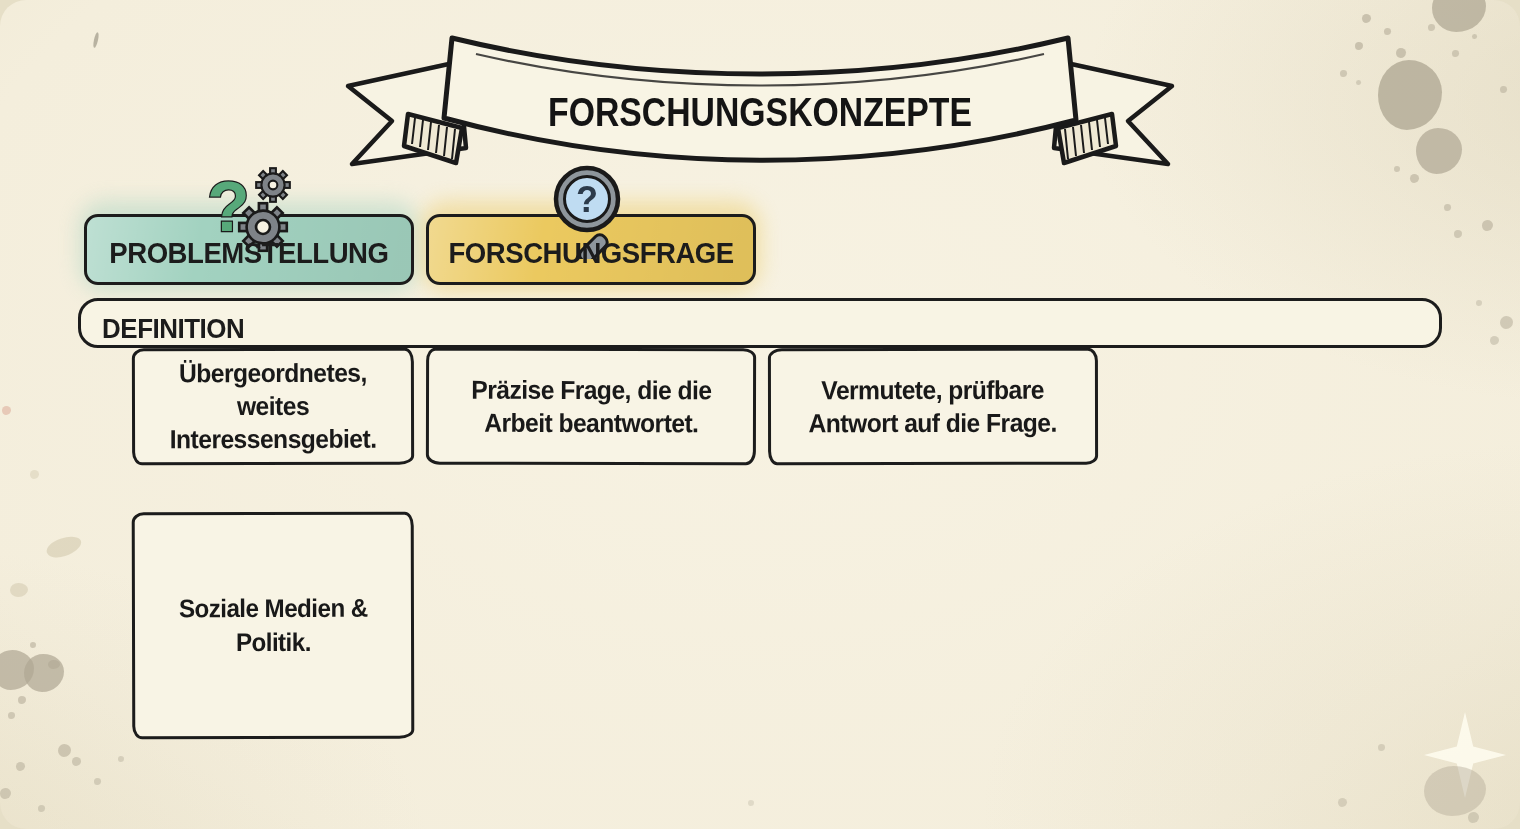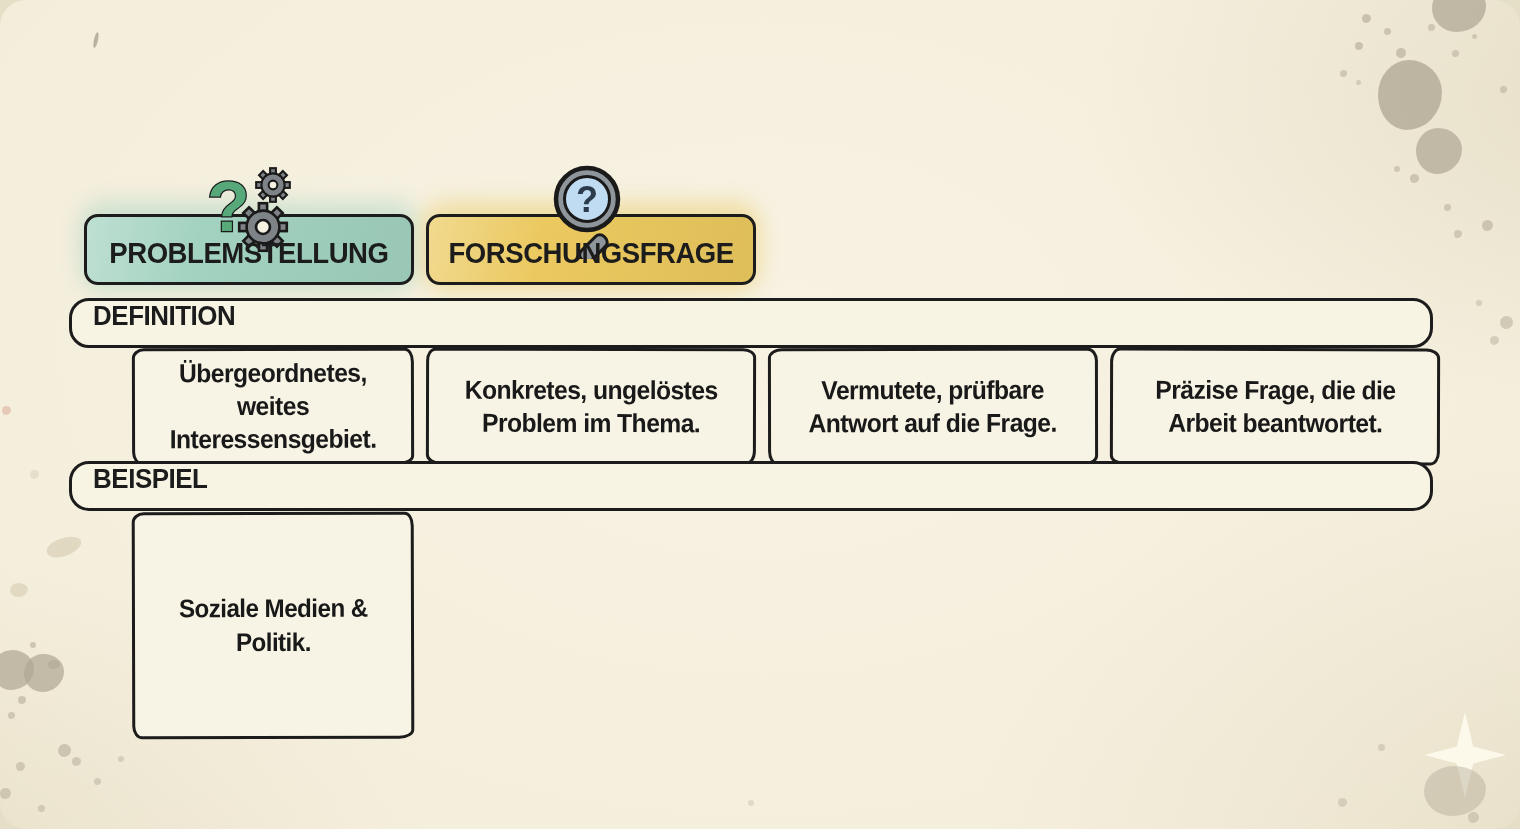--- a/index.html
+++ b/index.html
@@ -34,23 +34,23 @@
     content:"";position:absolute;inset:-16px -8px -10px -8px;border-radius:26px;
     background:var(--c);opacity:.45;filter:blur(10px);z-index:-1;
   }
   .col-label{
     font-weight:bold;font-size:29px;letter-spacing:-.5px;color:#1c1c1c;
     transform:scaleX(.95);padding-top:8px;white-space:nowrap;
   }
   .hicon{position:absolute;left:50%;top:-54px;transform:translateX(-50%);width:120px;height:96px;pointer-events:none;}
   
   .band{
-    position:absolute;left:69px;width:1364px;height:50px;box-sizing:border-box;
+    position:absolute;left:78px;width:1364px;height:50px;box-sizing:border-box;
     border:3.5px solid #1c1c1c;border-radius:20px;background:#f8f4e4;
-    display:flex;align-items:flex-start;z-index:2;
+    display:flex;align-items:flex-end;z-index:2;
   }
   .band-label{font-weight:bold;font-size:27px;letter-spacing:-.5px;color:#1c1c1c;padding-left:22px;transform-origin:left center;transform:scaleX(.96);}
   .band.definition{top:298px;}
   .band.beispiel{top:461px;}
   
   .cellrow{
     position:absolute;left:84px;width:1356px;
     display:grid;grid-template-columns:1fr 1fr 1fr 1fr;gap:12px;z-index:2;
   }
   .cellrow.def{top:348px;height:98px;}
@@ -75,20 +75,42 @@
     position:absolute;left:1424px;top:712px;width:82px;height:86px;z-index:1;
     background:#fffdf0;opacity:.85;
     clip-path:polygon(50% 0%, 60% 40%, 100% 50%, 60% 60%, 50% 100%, 40% 60%, 0% 50%, 40% 40%);
   }
 </style>
 </head>
 <body>
 
 <div class="page">
 
+  <div class="banner">
+    <svg width="860" height="168" viewBox="0 0 860 168">
+      <g stroke="#1a1a1a" stroke-width="4.5" stroke-linejoin="round" fill="#f7f3e3">
+
+        <path d="M128,48 L18,72 L62,107 L22,150 L136,134 Z"></path>
+
+        <path d="M732,48 L842,72 L798,107 L838,150 L724,134 Z"></path>
+
+        <path d="M78,100 L132,114 L126,149 L74,132 Z" fill="#efe9d4"></path>
+
+        <path d="M782,100 L728,114 L734,149 L786,132 Z" fill="#efe9d4"></path>
+      </g>
+      <g stroke="#1a1a1a" stroke-width="2">
+        <path d="M85,104 L82,130 M93,106 L90,133 M101,108 L98,136 M109,111 L106,139 M117,113 L114,142 M125,115 L122,145"></path>
+        <path d="M775,104 L778,130 M767,106 L770,133 M759,108 L762,136 M751,111 L754,139 M743,113 L746,142 M735,115 L738,145"></path>
+      </g>
+
+      <path d="M122,24 C320,72 540,72 738,24 L746,106 C540,160 320,160 114,104 Z" fill="#f8f4e4" stroke="#1a1a1a" stroke-width="5" stroke-linejoin="round"></path>
+      <path d="M146,40 C330,82 530,82 714,40" fill="none" stroke="#1a1a1a" stroke-width="2.2" opacity=".8"></path>
+      <text x="430" y="112" text-anchor="middle" font-family="Liberation Sans, DejaVu Sans, sans-serif" font-size="41" font-weight="bold" fill="#141414" textLength="424" lengthAdjust="spacingAndGlyphs">FORSCHUNGSKONZEPTE</text>
+    </svg>
+  </div>
 
   <div class="headers">
 
 
     <div class="col-header" style="--c: #a2d2c0;">
       <span class="hicon">
         <svg width="120" height="96" viewBox="0 0 120 96">
           <text x="18" y="68" font-family="Liberation Sans, DejaVu Sans, sans-serif" font-size="70" font-weight="bold" fill="#57a97a" stroke="#1a1a1a" stroke-width="2.4" paint-order="stroke">?</text>
           <g transform="translate(84,22) scale(0.58)">
             <g fill="#7e8388" stroke="#1a1a1a" stroke-width="3.6">
@@ -141,36 +163,29 @@
 
   <div class="band definition">
     <span class="band-label">DEFINITION</span>
   </div>
   <div class="cellrow def">
     <div class="cell">
       <span class="cell-text">Übergeordnetes, weites
 Interessensgebiet.</span>
     </div>
     <div class="cell">
-      <span class="cell-text">Konkretes, ungelöstes
-Problem im Thema.</span>
+      <span class="cell-text">Präzise Frage, die die
+Arbeit beantwortet.</span>
     </div>
     <div class="cell">
       <span class="cell-text">Vermutete, prüfbare
 Antwort auf die Frage.</span>
     </div>
-    <div class="cell">
-      <span class="cell-text">Präzise Frage, die die
-Arbeit beantwortet.</span>
-    </div>
-  </div>
-
-  <div class="band beispiel">
-    <span class="band-label">BEISPIEL</span>
-  </div>
+  </div>
+
   <div class="cellrow bsp">
     <div class="cell">
       <span class="cell-text">Soziale Medien &amp;
 Politik.</span>
     </div>
   </div>
 
   <div class="sparkle"></div>
   <div id="splatters">
       <div class="splat" style="left: 1432px; top: -16px; width: 54px; height: 48px; opacity: 0.75; background: rgb(176, 168, 148); border-radius: 48% 52% 55% 45% / 50% 46% 54% 50%;"></div>

